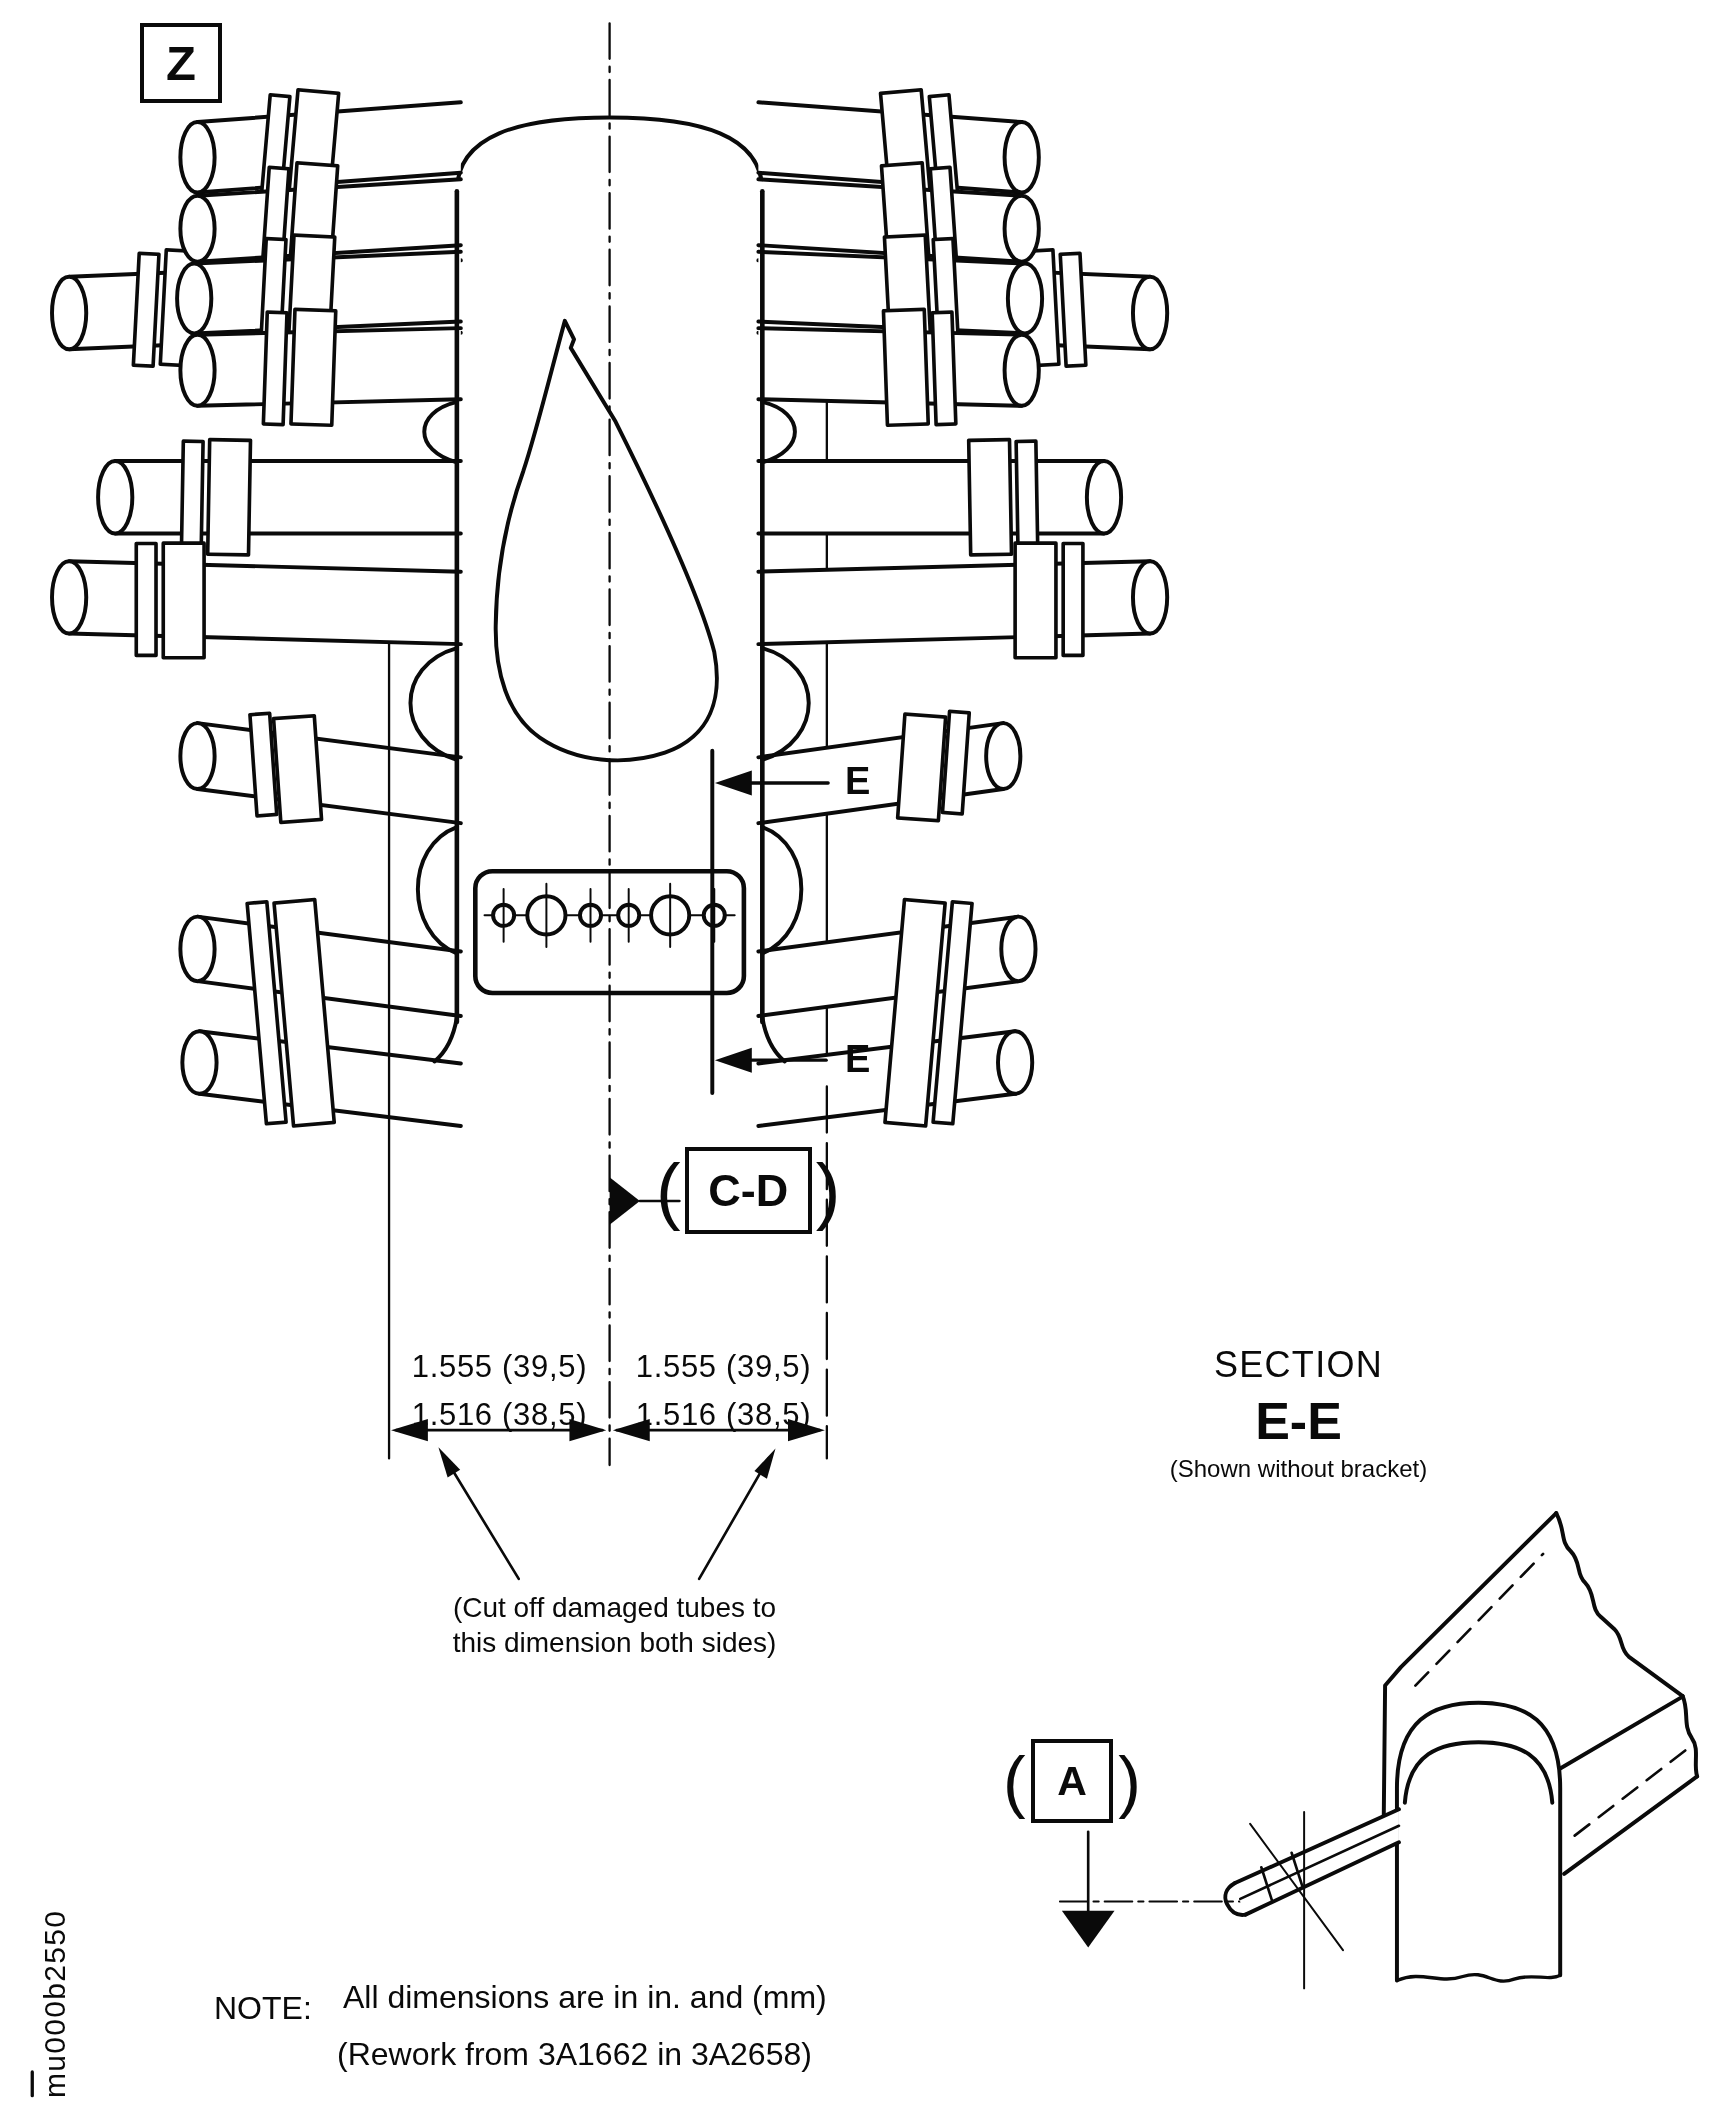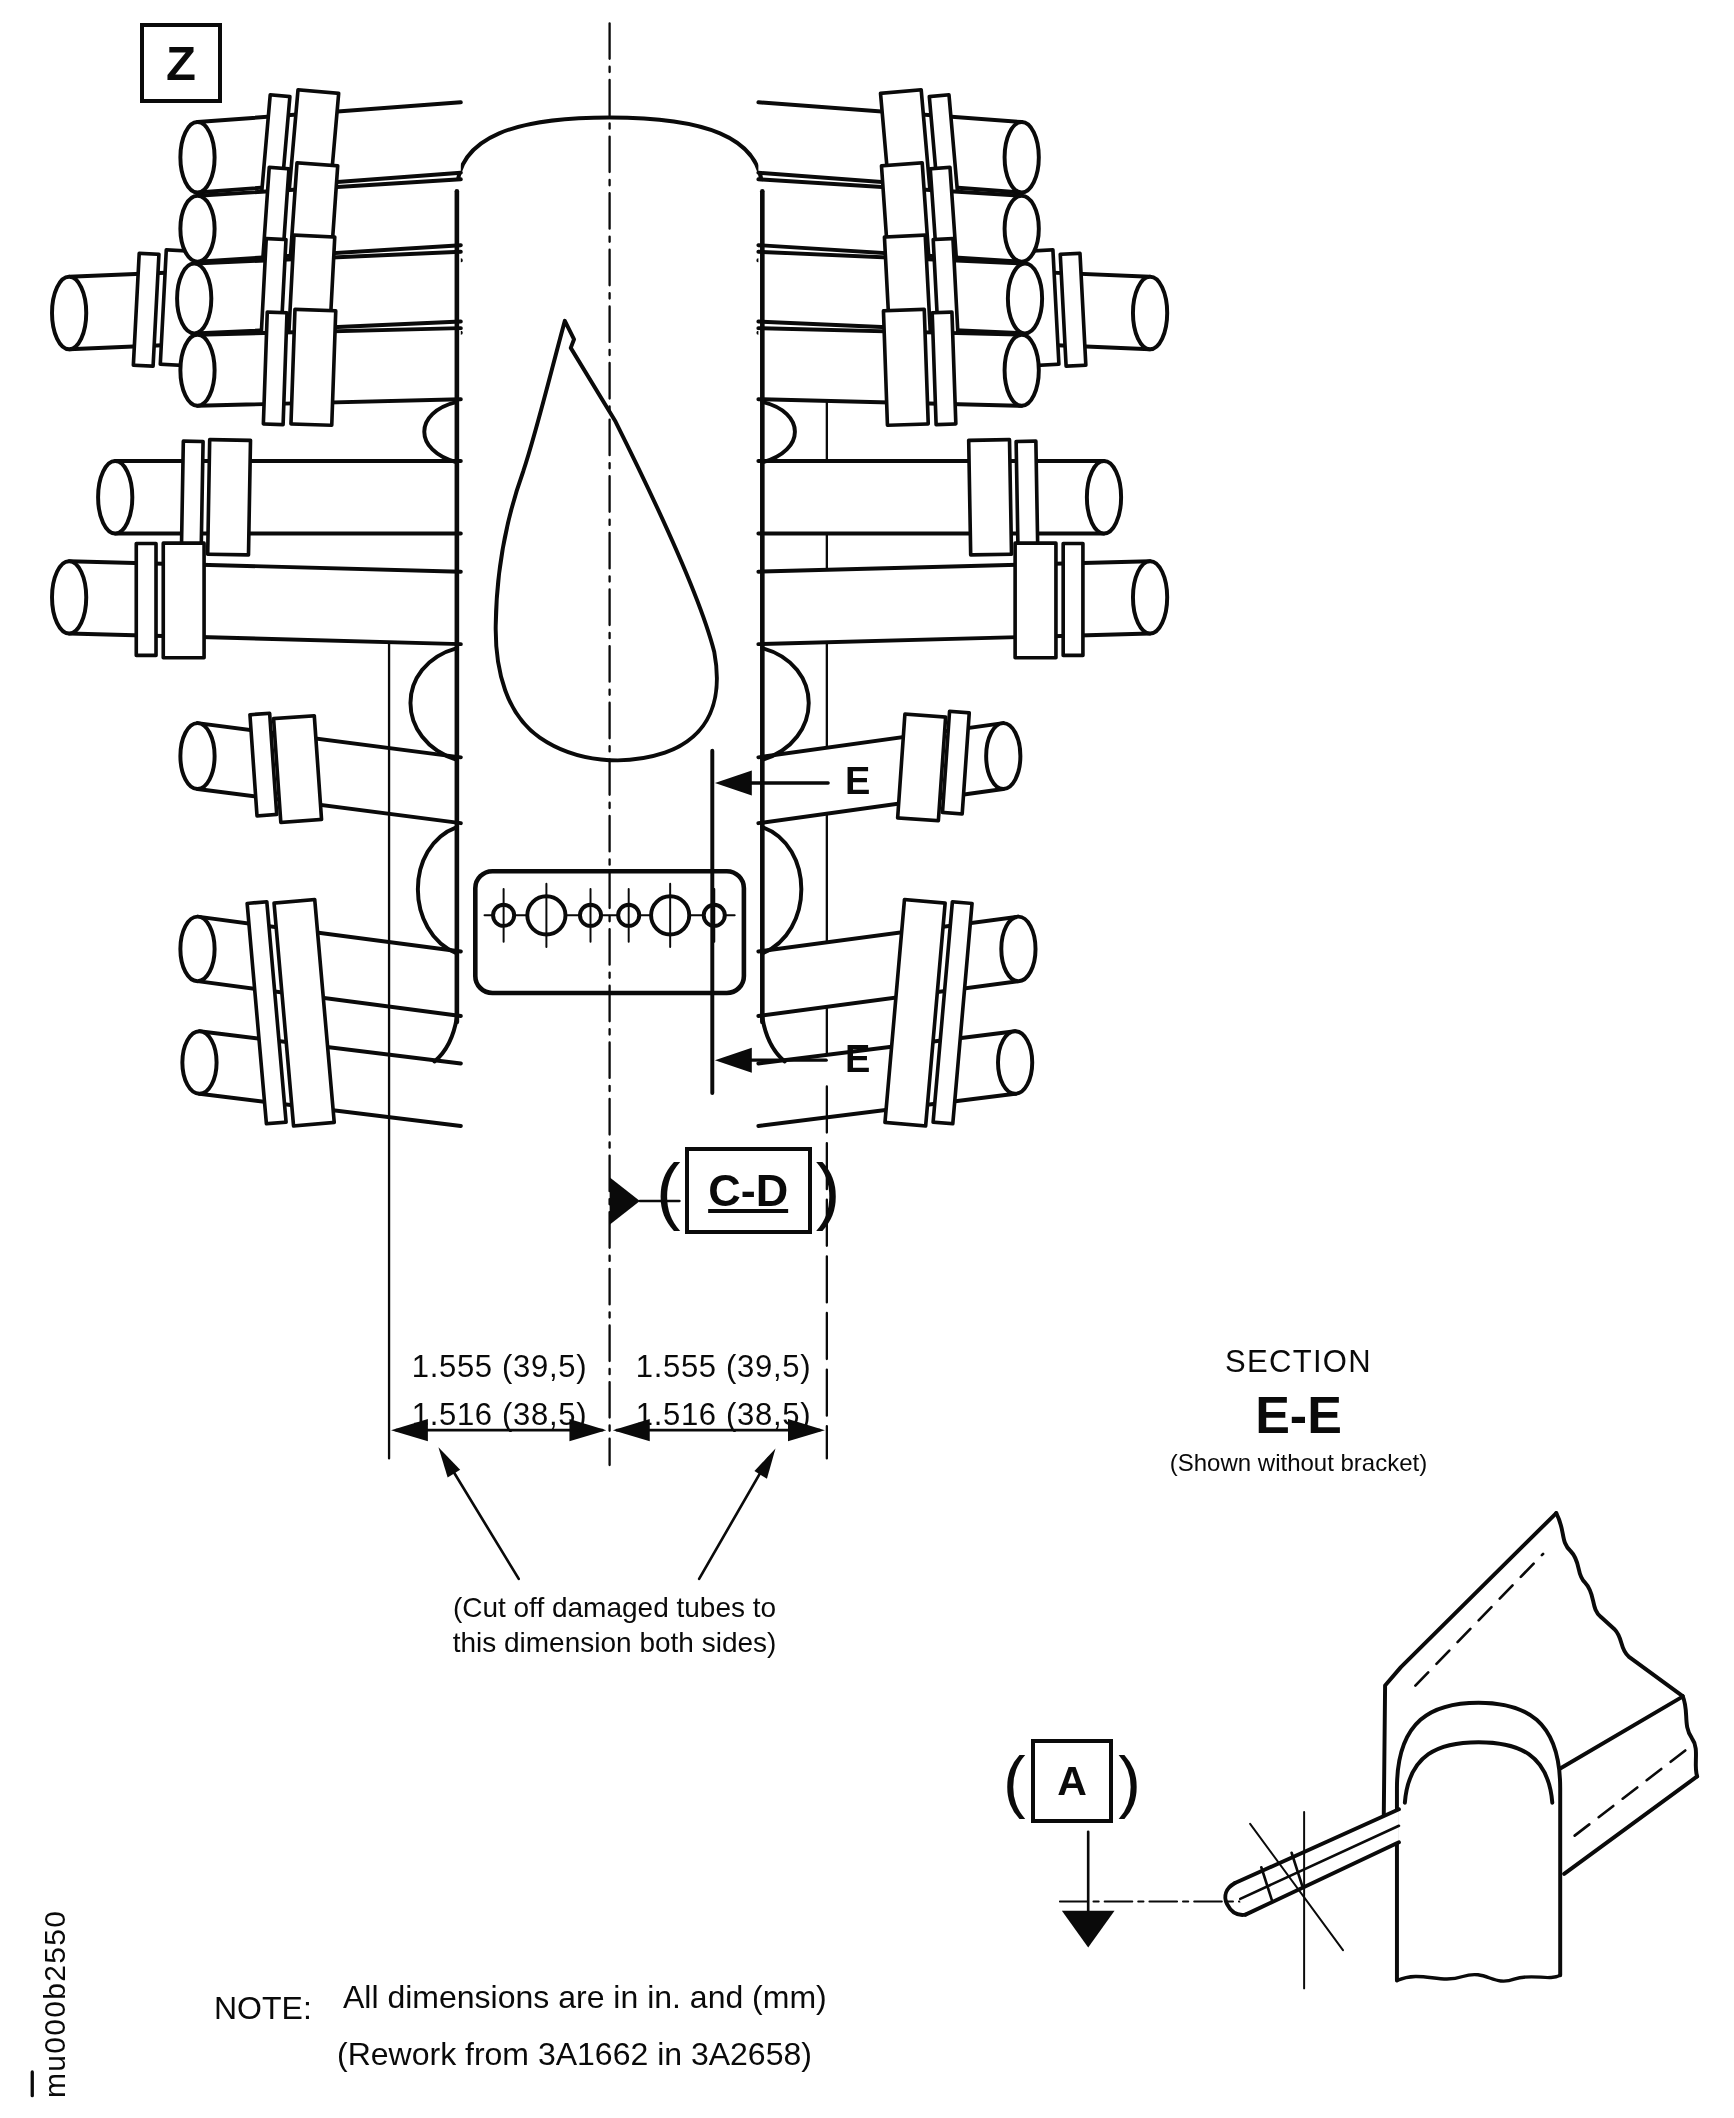--- a/index.html
+++ b/index.html
@@ -225,21 +225,21 @@
 
   <div class="abs viewbox" style="left:140px;top:23px;width:74px;height:72px;font-size:49px;">
     <span>Z</span>
   </div>
 
   <div class="abs" style="left:845px;top:760px;font-size:38px;font-weight:bold;">E</div>
   <div class="abs" style="left:845px;top:1038px;font-size:38px;font-weight:bold;">E</div>
 
   <div class="abs flagrow" style="left:656px;top:1147px;">
     <span class="paren" style="font-size:74px;">(</span>
-    <span class="viewbox" style="width:119px;height:79px;font-size:45px;margin:0 4px;text-decoration:underline;">
+    <span class="viewbox" style="width:119px;height:79px;font-size:45px;margin:0 4px;">
       <span>C-D</span>
     </span>
     <span class="paren" style="font-size:74px;">)</span>
   </div>
 
   <div class="abs flagrow" style="left:1003px;top:1739px;">
     <span class="paren" style="font-size:68px;">(</span>
     <span class="viewbox" style="width:74px;height:76px;font-size:41px;margin:0 5.3px;border-width:4px;">
       <span>A</span>
     </span>
@@ -254,21 +254,21 @@
     <div>1.555 (39,5)</div>
     <div>1.516 (38,5)</div>
   </div>
 
   <div class="abs notetext center" style="left:404px;top:1590px;width:421px;">
     <div>(Cut off damaged tubes to</div>
     <div>this dimension both sides)</div>
   </div>
 
   <div class="abs center" style="left:1144px;top:1344px;width:309px;">
-    <div style="font-size:31px;letter-spacing:1.3px;">SECTION</div>
+    <div style="font-size:36px;letter-spacing:1.3px;">SECTION</div>
     <div style="font-size:52px;font-weight:bold;margin:5.3px 0 4px 0;">E-E</div>
     <div style="font-size:24px;">(Shown without bracket)</div>
   </div>
 
   <div class="abs" style="left:214px;top:1990px;font-size:32px;">NOTE:</div>
   <div class="abs" style="left:332px;top:1979px;font-size:32px;margin-left:11px;">All dimensions are in in. and (mm)</div>
   <div class="abs" style="left:337px;top:2036px;font-size:32px;">(Rework from 3A1662 in 3A2658)</div>
 
   <div class="abs" style="left:38px;top:2098px;transform:rotate(-90deg);transform-origin:0 0;font-size:30px;letter-spacing:1.3px;">mu000b2550</div>
 </div>

